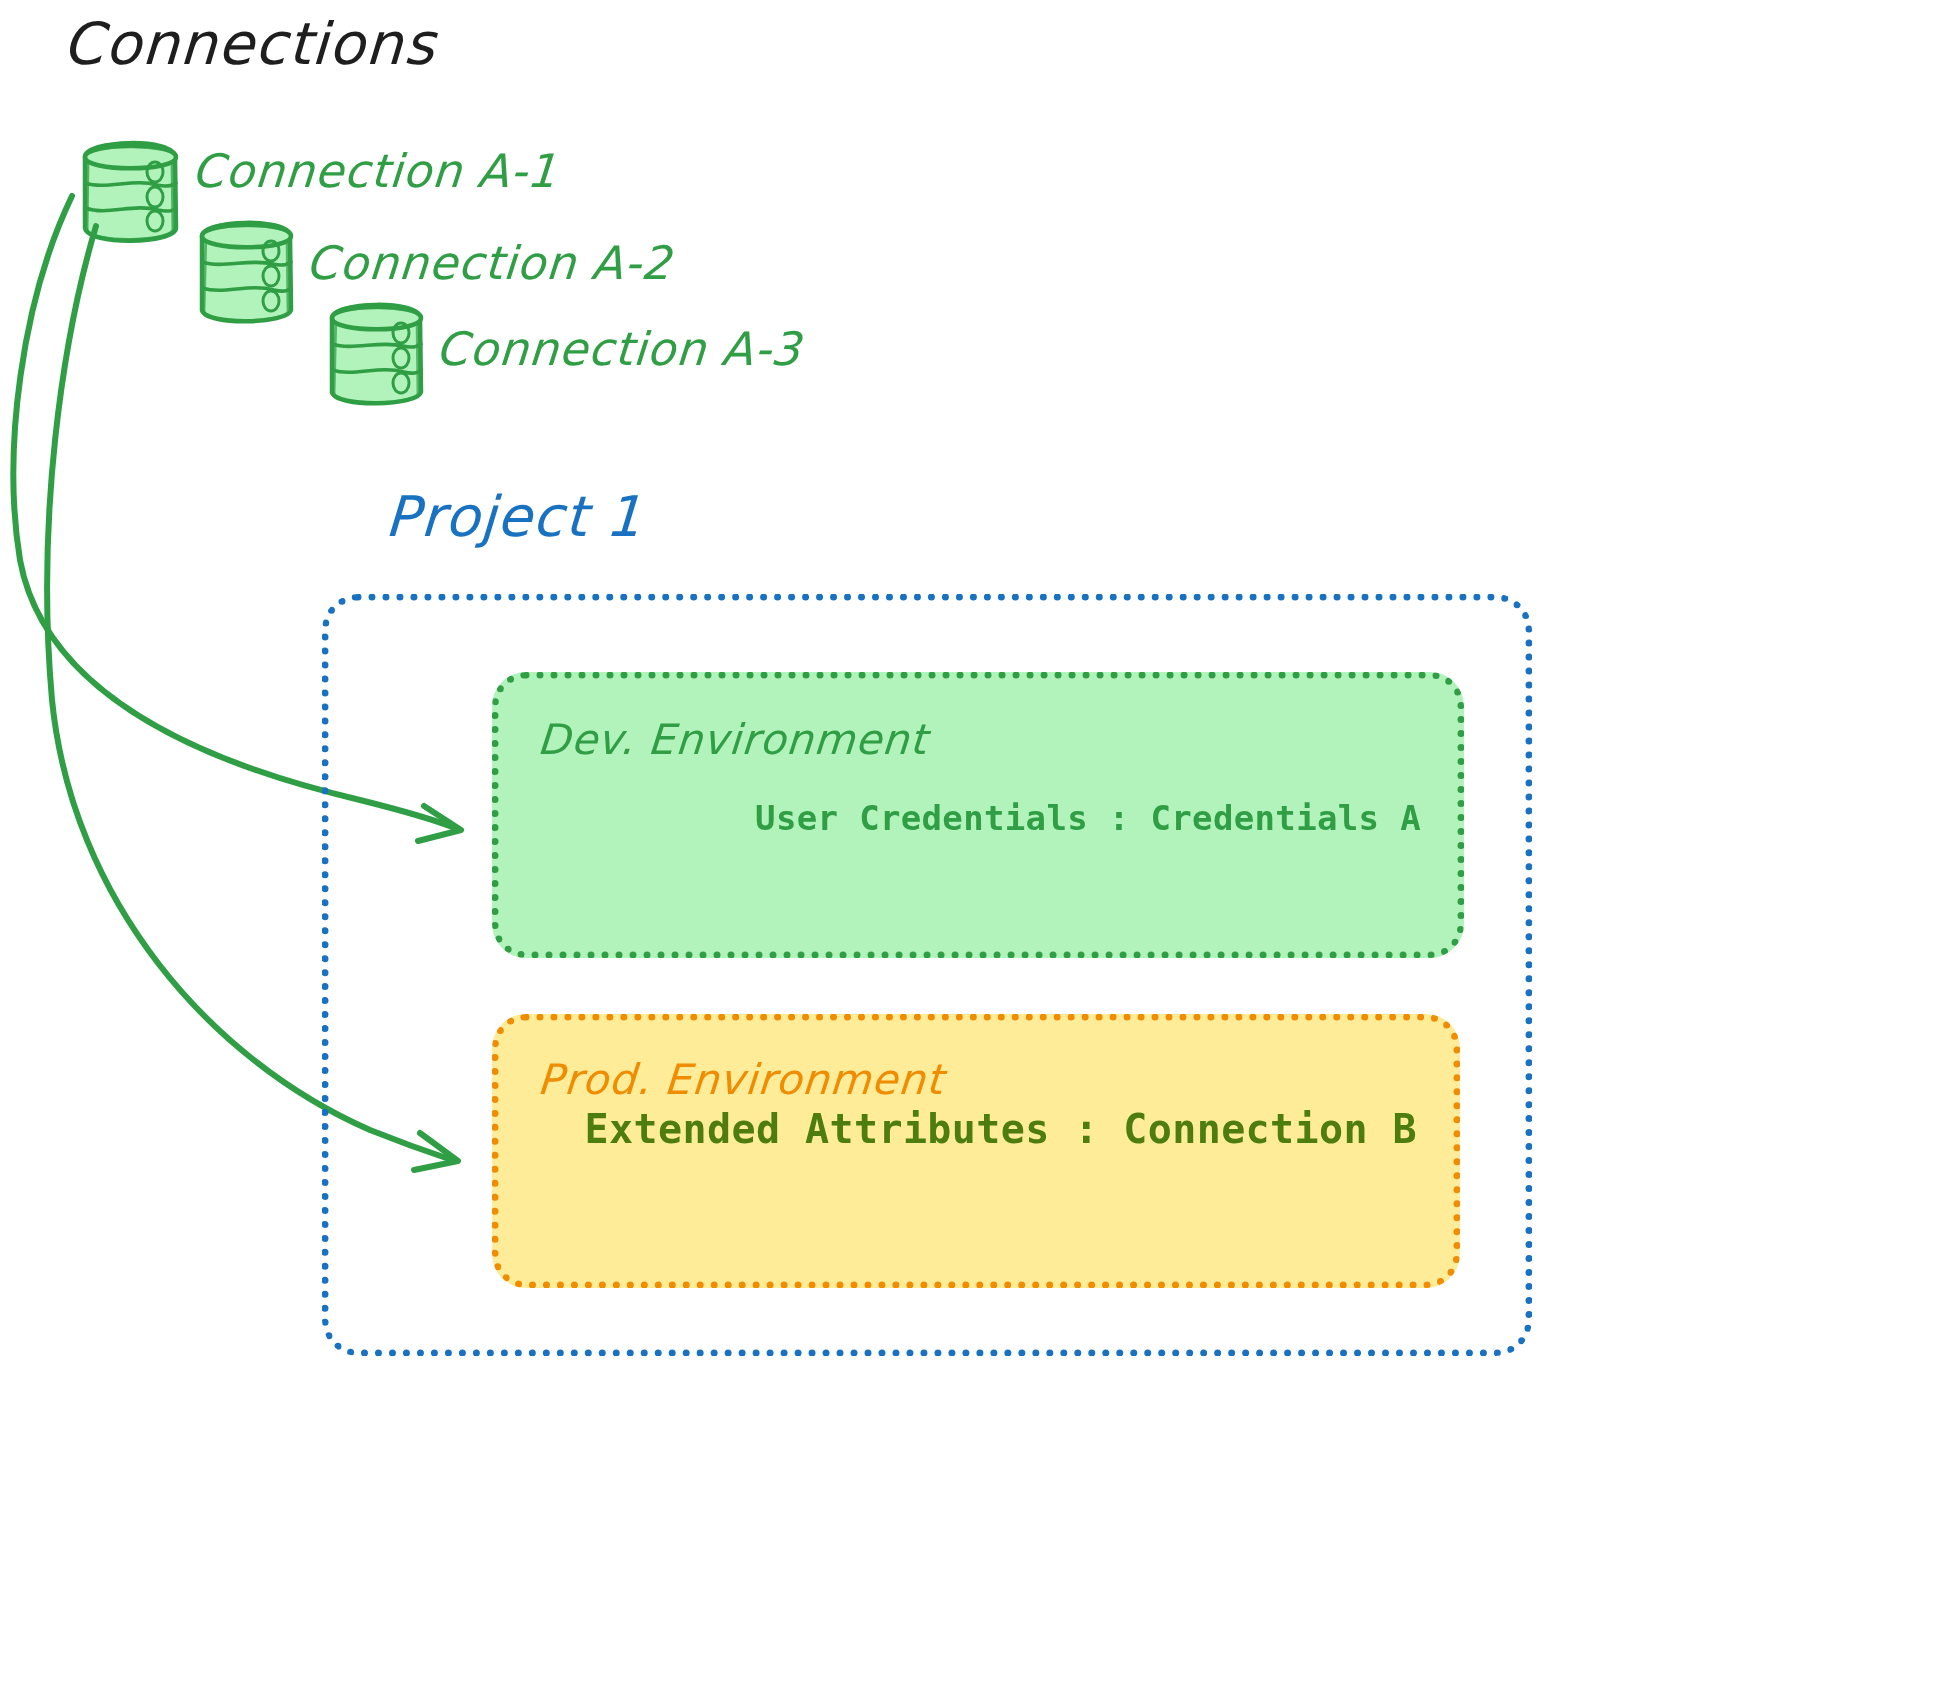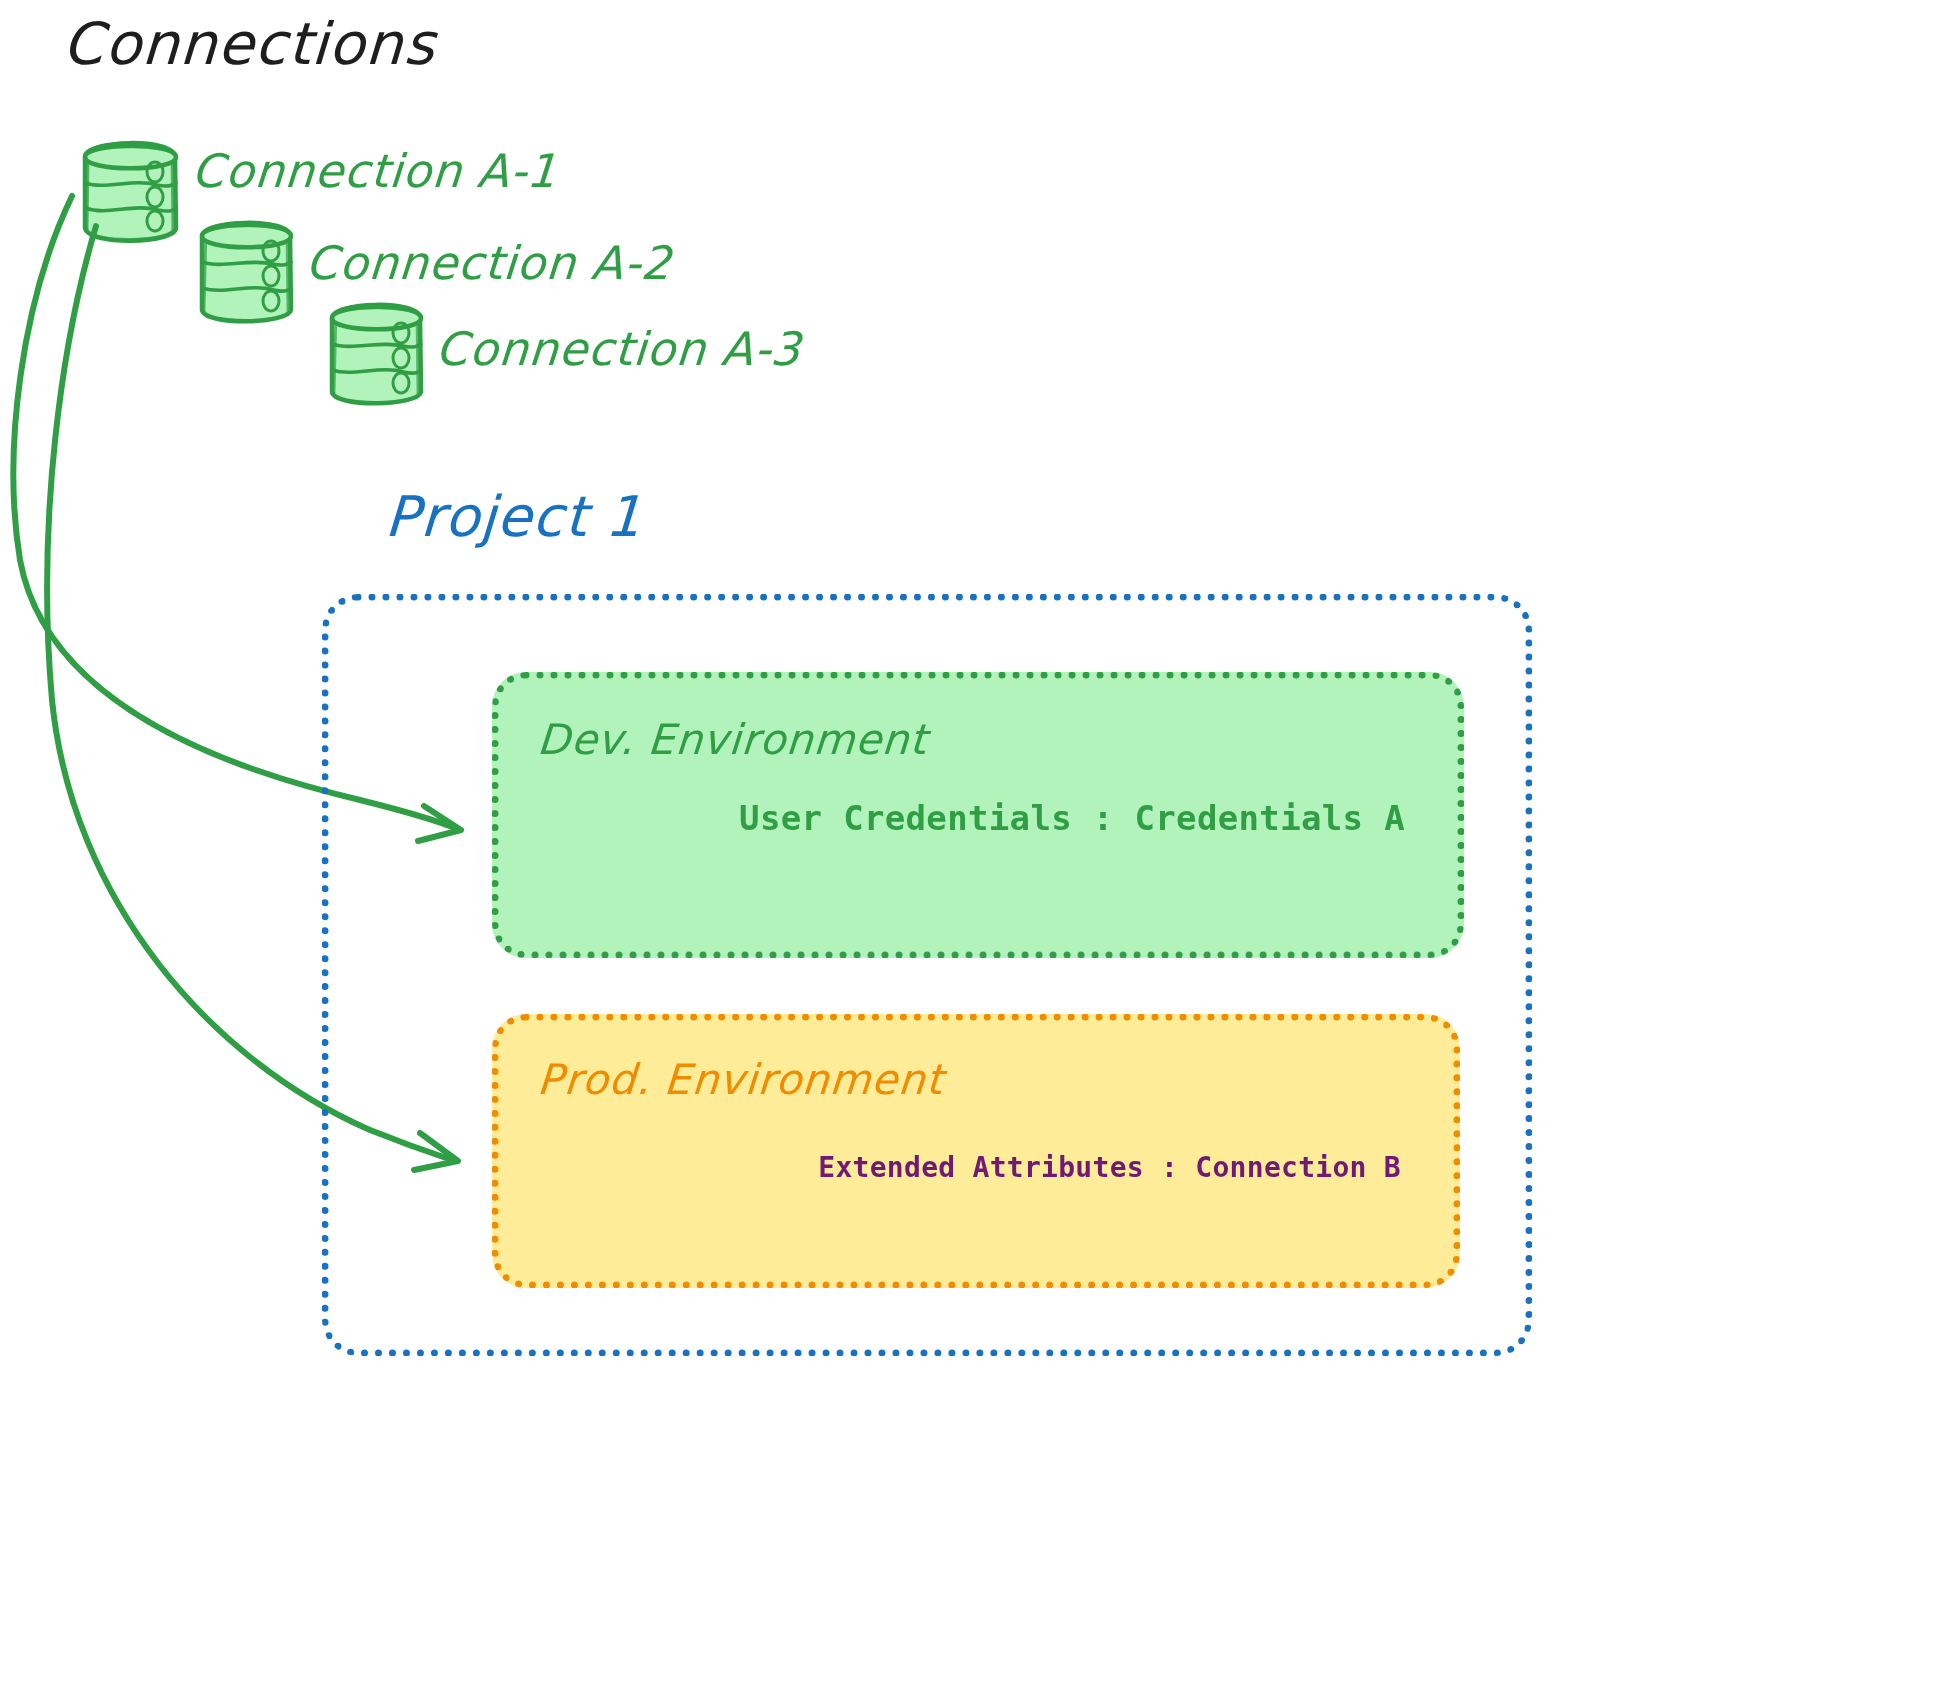--- a/index.html
+++ b/index.html
@@ -95,34 +95,34 @@
     font-size: 42px;
     font-style: italic;
     transform: skewX(-7deg);
     white-space: pre;
   }
   #dev-environment-title { left: 42px; top: 36px; color: #2f9e44; }
   #prod-environment-title { left: 42px; top: 34px; color: #f08c00; }
 
   .env-lines {
     position: absolute;
-    right: 52px;
+    right: 36px;
     text-align: right;
     white-space: pre;
     line-height: 1.30;
   }
   #dev-environment-lines {
     bottom: 22px;
     font-size: 34px;
     color: #2f9e44;
   }
   #prod-environment-lines {
     bottom: 22px;
-    font-size: 28px;
-    color: #701a75;
+    font-size: 40px;
+    color: #4d7c0f;
   }
 </style>
 </head>
 <body>
 
 <div id="canvas">
 
   <svg class="layer" viewBox="0 0 1938 1691">
 
     <g>

